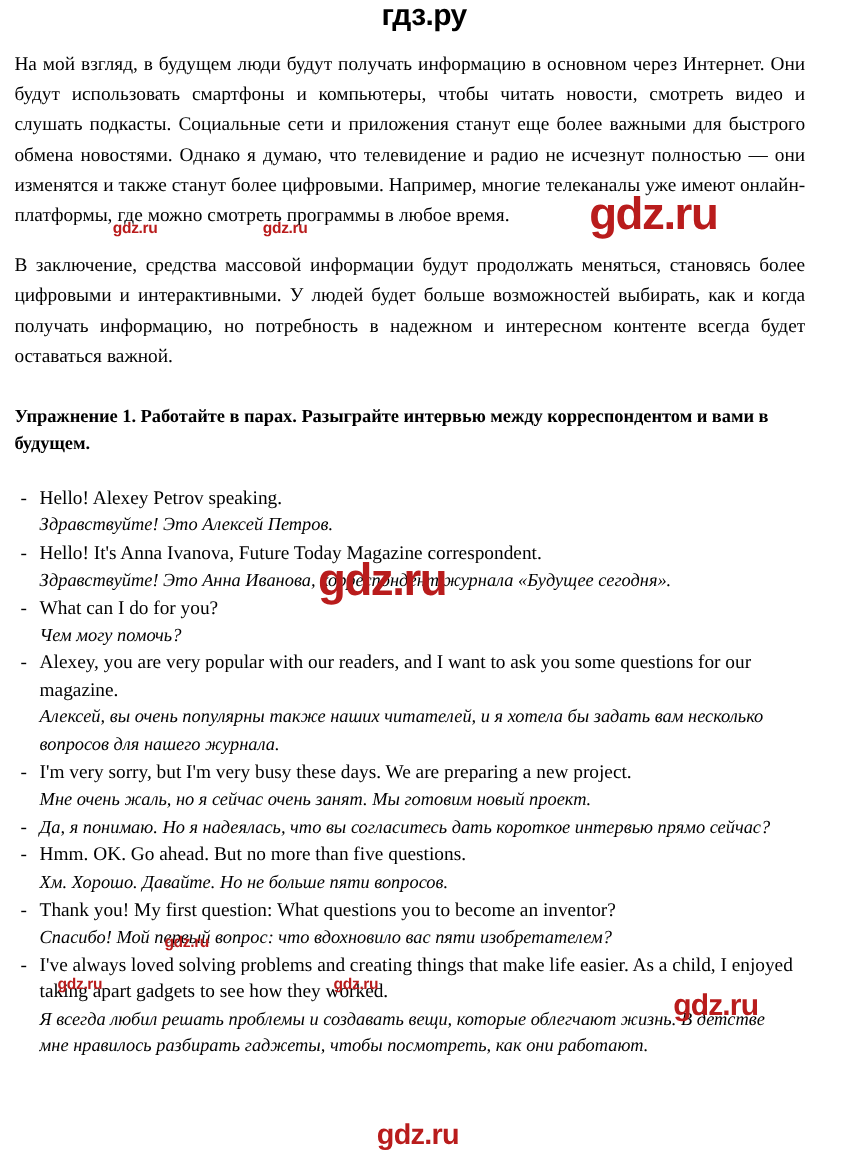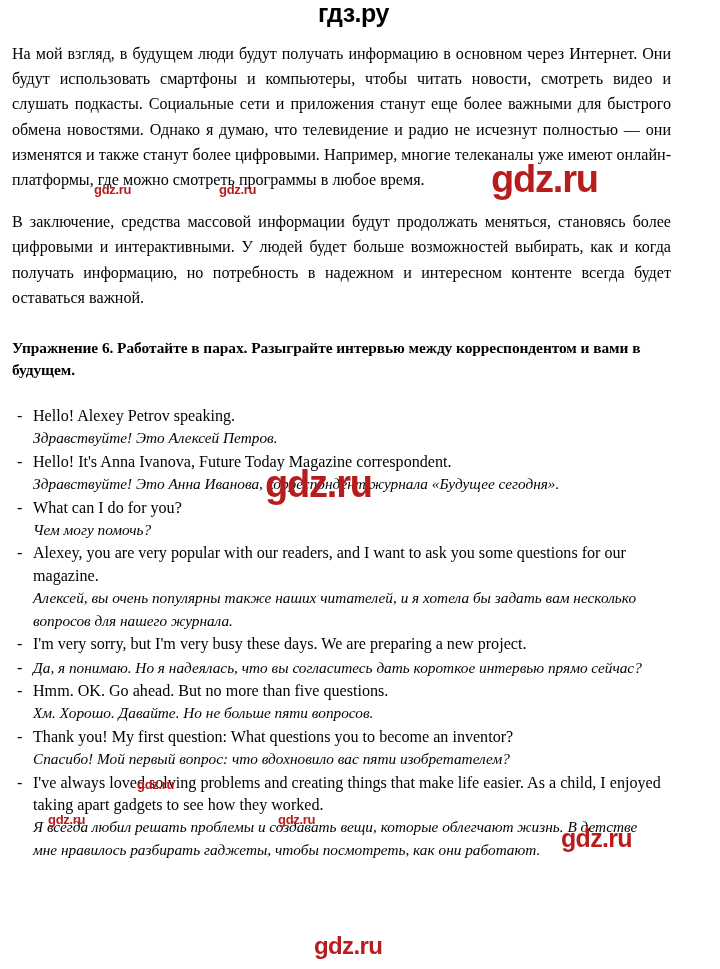--- a/index.html
+++ b/index.html
@@ -134,21 +134,21 @@
   <div class="content">
 
     <p class="para">На мой взгляд, в будущем люди будут получать информацию в основном через Интернет. Они будут использовать смартфоны и компьютеры, чтобы читать новости, смотреть видео и слушать подкасты. Социальные сети и приложения станут еще более важными для быстрого обмена новостями. Однако я думаю, что телевидение и радио не исчезнут полностью — они изменятся и также станут более цифровыми. Например, многие телеканалы уже имеют онлайн-платформы, где можно смотреть программы в любое время.</p>
 
     <div class="gap-1"></div>
 
     <p class="para">В заключение, средства массовой информации будут продолжать меняться, становясь более цифровыми и интерактивными. У людей будет больше возможностей выбирать, как и когда получать информацию, но потребность в надежном и интересном контенте всегда будет оставаться важной.</p>
 
     <div class="gap-2"></div>
 
-    <h2 class="exercise-title">Упражнение 6. Работайте в парах. Разыграйте интервью между корреспондентом и вами в будущем.</h2>
+    <h2 class="exercise-title">Упражнение 1. Работайте в парах. Разыграйте интервью между корреспондентом и вами в будущем.</h2>
 
     <div class="gap-3"></div>
 
     <ul class="dialogue" id="dialogue-list">
         <li>
           <span class="dash">-</span>
           <div class="line-en">Hello! Alexey Petrov speaking.</div>
           <div class="line-ru">Здравствуйте! Это Алексей Петров.</div>
         </li>
         <li>
@@ -162,20 +162,21 @@
           <div class="line-ru">Чем могу помочь?</div>
         </li>
         <li>
           <span class="dash">-</span>
           <div class="line-en">Alexey, you are very popular with our readers, and I want to ask you some questions for our magazine.</div>
           <div class="line-ru">Алексей, вы очень популярны также наших читателей, и я хотела бы задать вам несколько вопросов для нашего журнала.</div>
         </li>
         <li>
           <span class="dash">-</span>
           <div class="line-en">I'm very sorry, but I'm very busy these days. We are preparing a new project.</div>
+          <div class="line-ru">Мне очень жаль, но я сейчас очень занят. Мы готовим новый проект.</div>
         </li>
         <li>
           <span class="dash">-</span>
           <div class="line-ru">Да, я понимаю. Но я надеялась, что вы согласитесь дать короткое интервью прямо сейчас?</div>
         </li>
         <li>
           <span class="dash">-</span>
           <div class="line-en">Hmm. OK. Go ahead. But no more than five questions.</div>
           <div class="line-ru">Хм. Хорошо. Давайте. Но не больше пяти вопросов.</div>
         </li>

